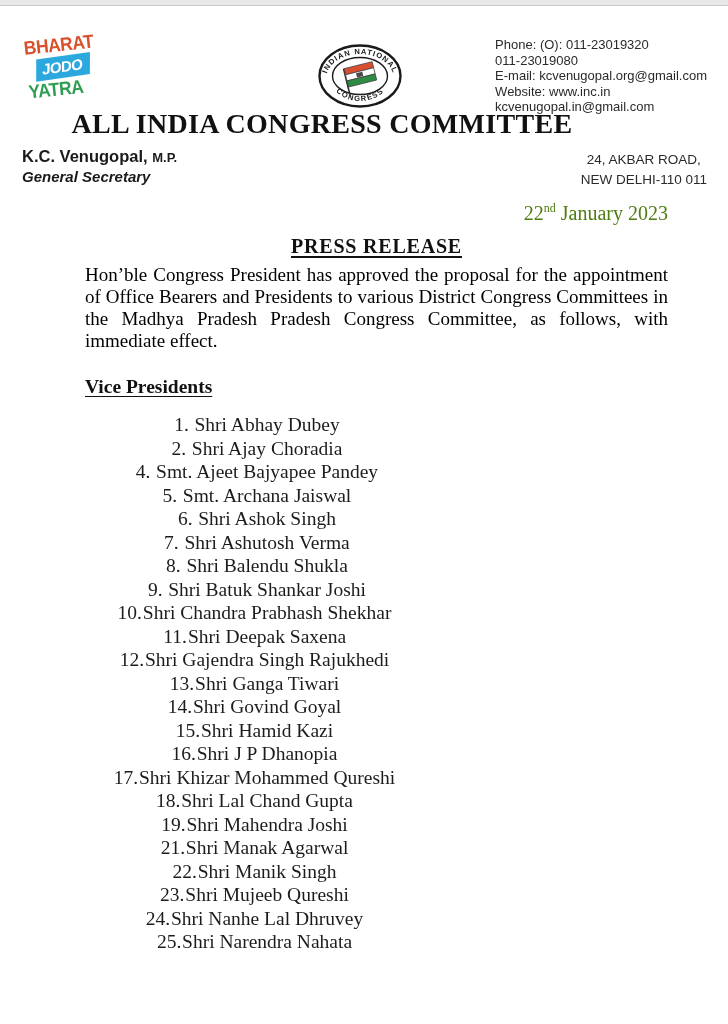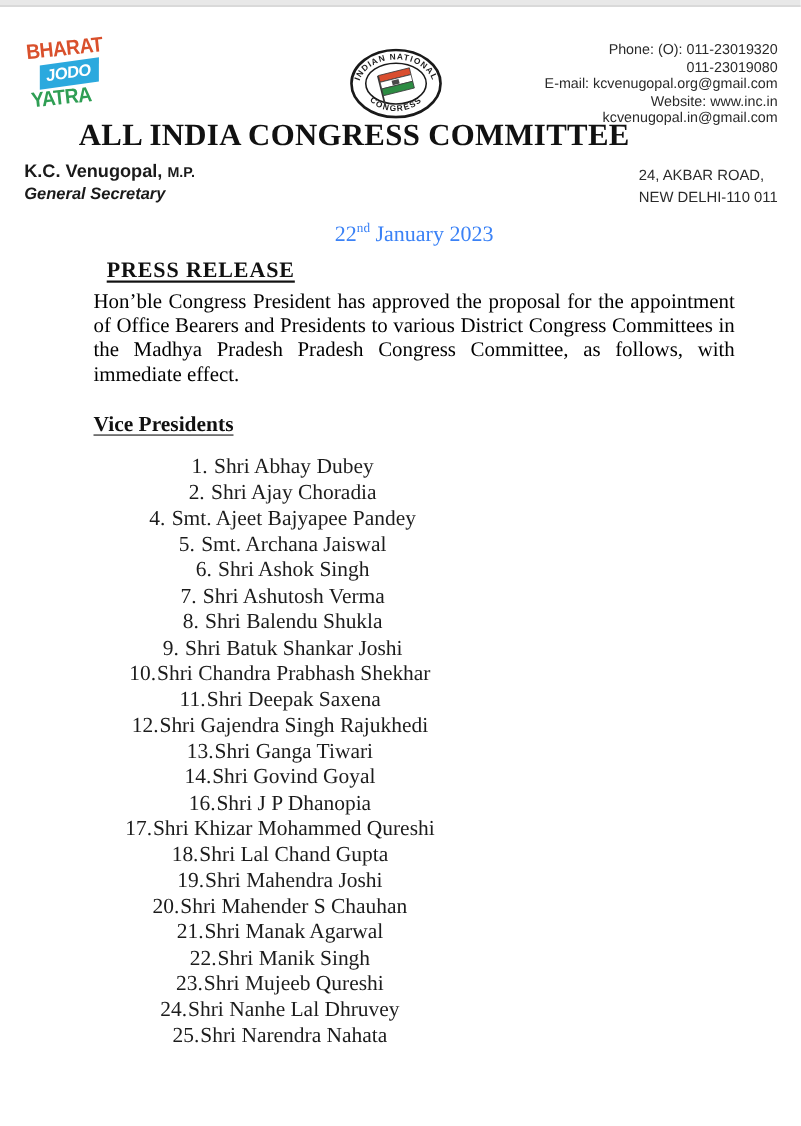--- a/index.html
+++ b/index.html
@@ -24,50 +24,50 @@
   .bjy .l2wrap{margin-left:10px;margin-top:1px;}
   .bjy .l2{
     display:inline-block;color:#fff;font-size:15px;padding:1px 7px 1px 6px;
     transform:skewX(-8deg) rotate(-2deg);letter-spacing:-.5px;
   }
   .bjy .l3{font-size:19px;letter-spacing:-.5px;margin-top:1px;transform:scaleX(.92);transform-origin:left;}
   
   .emblem{position:absolute;left:318px;top:44px;width:84px;height:64px;}
   
   .contact{
-    position:absolute;right:21px;top:37px;text-align:right;
+    position:absolute;right:21px;top:37px;text-align:left;
     font-family:"Liberation Sans","DejaVu Sans",sans-serif;
     font-size:13px;line-height:15.5px;color:#2a2a2a;
   }
   
   .org-title{
     position:absolute;top:108px;left:0;width:644px;text-align:center;
     font-size:28px;font-weight:bold;letter-spacing:.3px;color:#111;
   }
   
   .officer{
     position:absolute;left:22px;top:147px;
     font-family:"Liberation Sans","DejaVu Sans",sans-serif;color:#1a1a1a;
   }
   .officer .name{font-size:16.5px;font-weight:bold;}
   .officer .name .suffix{font-size:13px;font-weight:bold;}
   .officer .role{font-size:15px;font-weight:bold;font-style:italic;margin-top:2px;}
   .address{
-    position:absolute;right:21px;top:150px;text-align:left;
+    position:absolute;right:21px;top:150px;text-align:center;
     font-family:"Liberation Sans","DejaVu Sans",sans-serif;
     font-size:13.5px;line-height:20px;color:#2a2a2a;
   }
   
   .dateline{
-    position:absolute;left:85px;top:202px;width:583px;text-align:center;
-    font-size:20px;color:#3b82f6;
+    position:absolute;left:85px;top:202px;width:583px;text-align:right;
+    font-size:20px;color:#4d7c0f;
   }
   .dateline sup{font-size:12px;line-height:0;}
   .pr-heading{
-    position:absolute;left:97px;top:235px;width:583px;text-align:left;
+    position:absolute;left:85px;top:235px;width:583px;text-align:center;
     font-size:20px;font-weight:bold;letter-spacing:.8px;color:#111;
     text-decoration:underline;text-underline-offset:3px;
   }
   .body-par{
     position:absolute;left:85px;top:264px;width:583px;
     font-size:19px;line-height:22px;text-align:justify;color:#000000;
   }
   .section-heading{
     position:absolute;left:85px;top:376px;
     font-size:19.5px;font-weight:bold;color:#111;
@@ -169,30 +169,30 @@
       <div class="row"><span class="num">10.</span><span>Shri Chandra Prabhash Shekhar</span></div>
 
       <div class="row"><span class="num">11.</span><span>Shri Deepak Saxena</span></div>
 
       <div class="row"><span class="num">12.</span><span>Shri Gajendra Singh Rajukhedi</span></div>
 
       <div class="row"><span class="num">13.</span><span>Shri Ganga Tiwari</span></div>
 
       <div class="row"><span class="num">14.</span><span>Shri Govind Goyal</span></div>
 
+      <div class="row"><span class="num">15.</span><span>Shri Hamid Kazi</span></div>
 
       <div class="row"><span class="num">16.</span><span>Shri J P Dhanopia</span></div>
 
       <div class="row"><span class="num">17.</span><span>Shri Khizar Mohammed Qureshi</span></div>
 
       <div class="row"><span class="num">18.</span><span>Shri Lal Chand Gupta</span></div>
 
       <div class="row"><span class="num">19.</span><span>Shri Mahendra Joshi</span></div>
 
-      <div class="row"><span class="num">20.</span><span>Shri Mahender S Chauhan</span></div>
 
       <div class="row"><span class="num">21.</span><span>Shri Manak Agarwal</span></div>
 
       <div class="row"><span class="num">22.</span><span>Shri Manik Singh</span></div>
 
       <div class="row"><span class="num">23.</span><span>Shri Mujeeb Qureshi</span></div>
 
       <div class="row"><span class="num">24.</span><span>Shri Nanhe Lal Dhruvey</span></div>
 
       <div class="row"><span class="num">25.</span><span>Shri Narendra Nahata</span></div>

